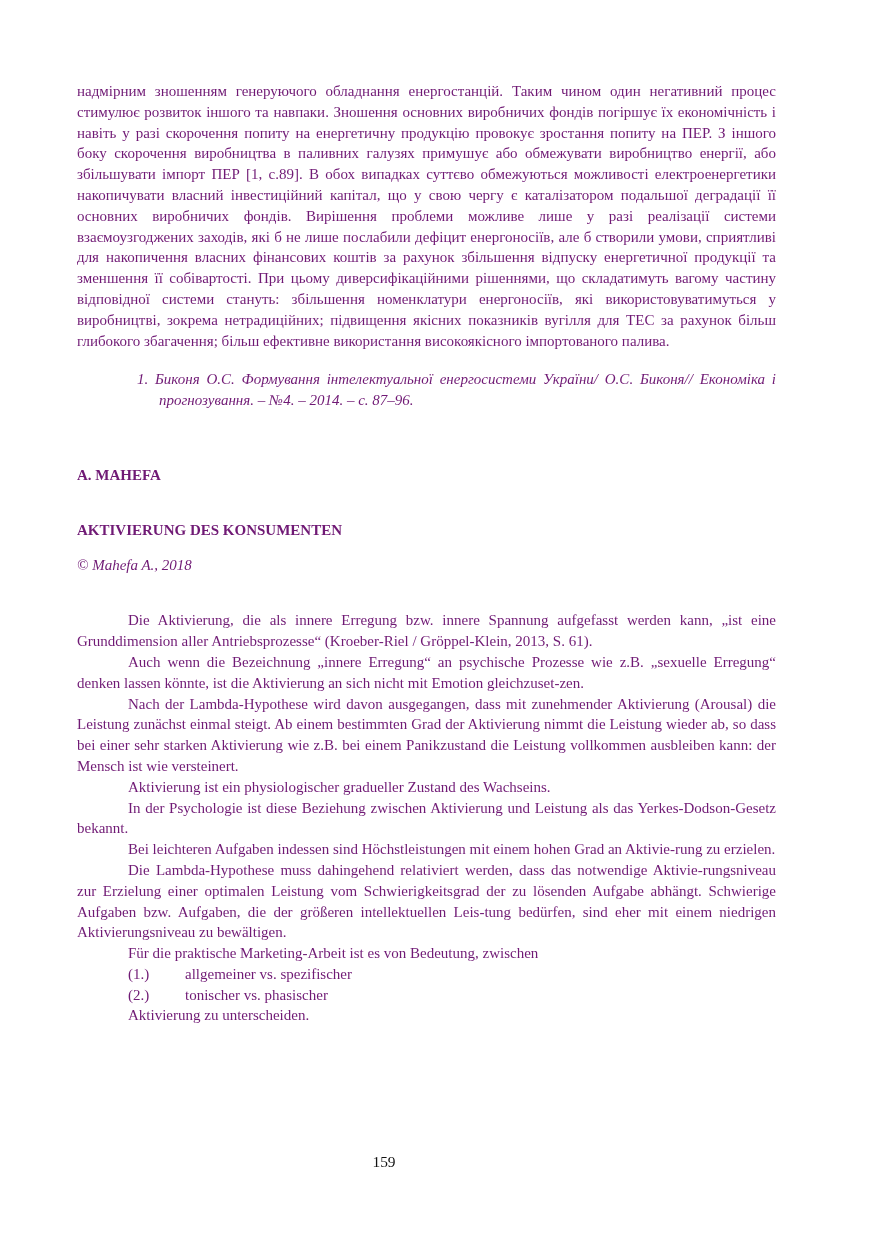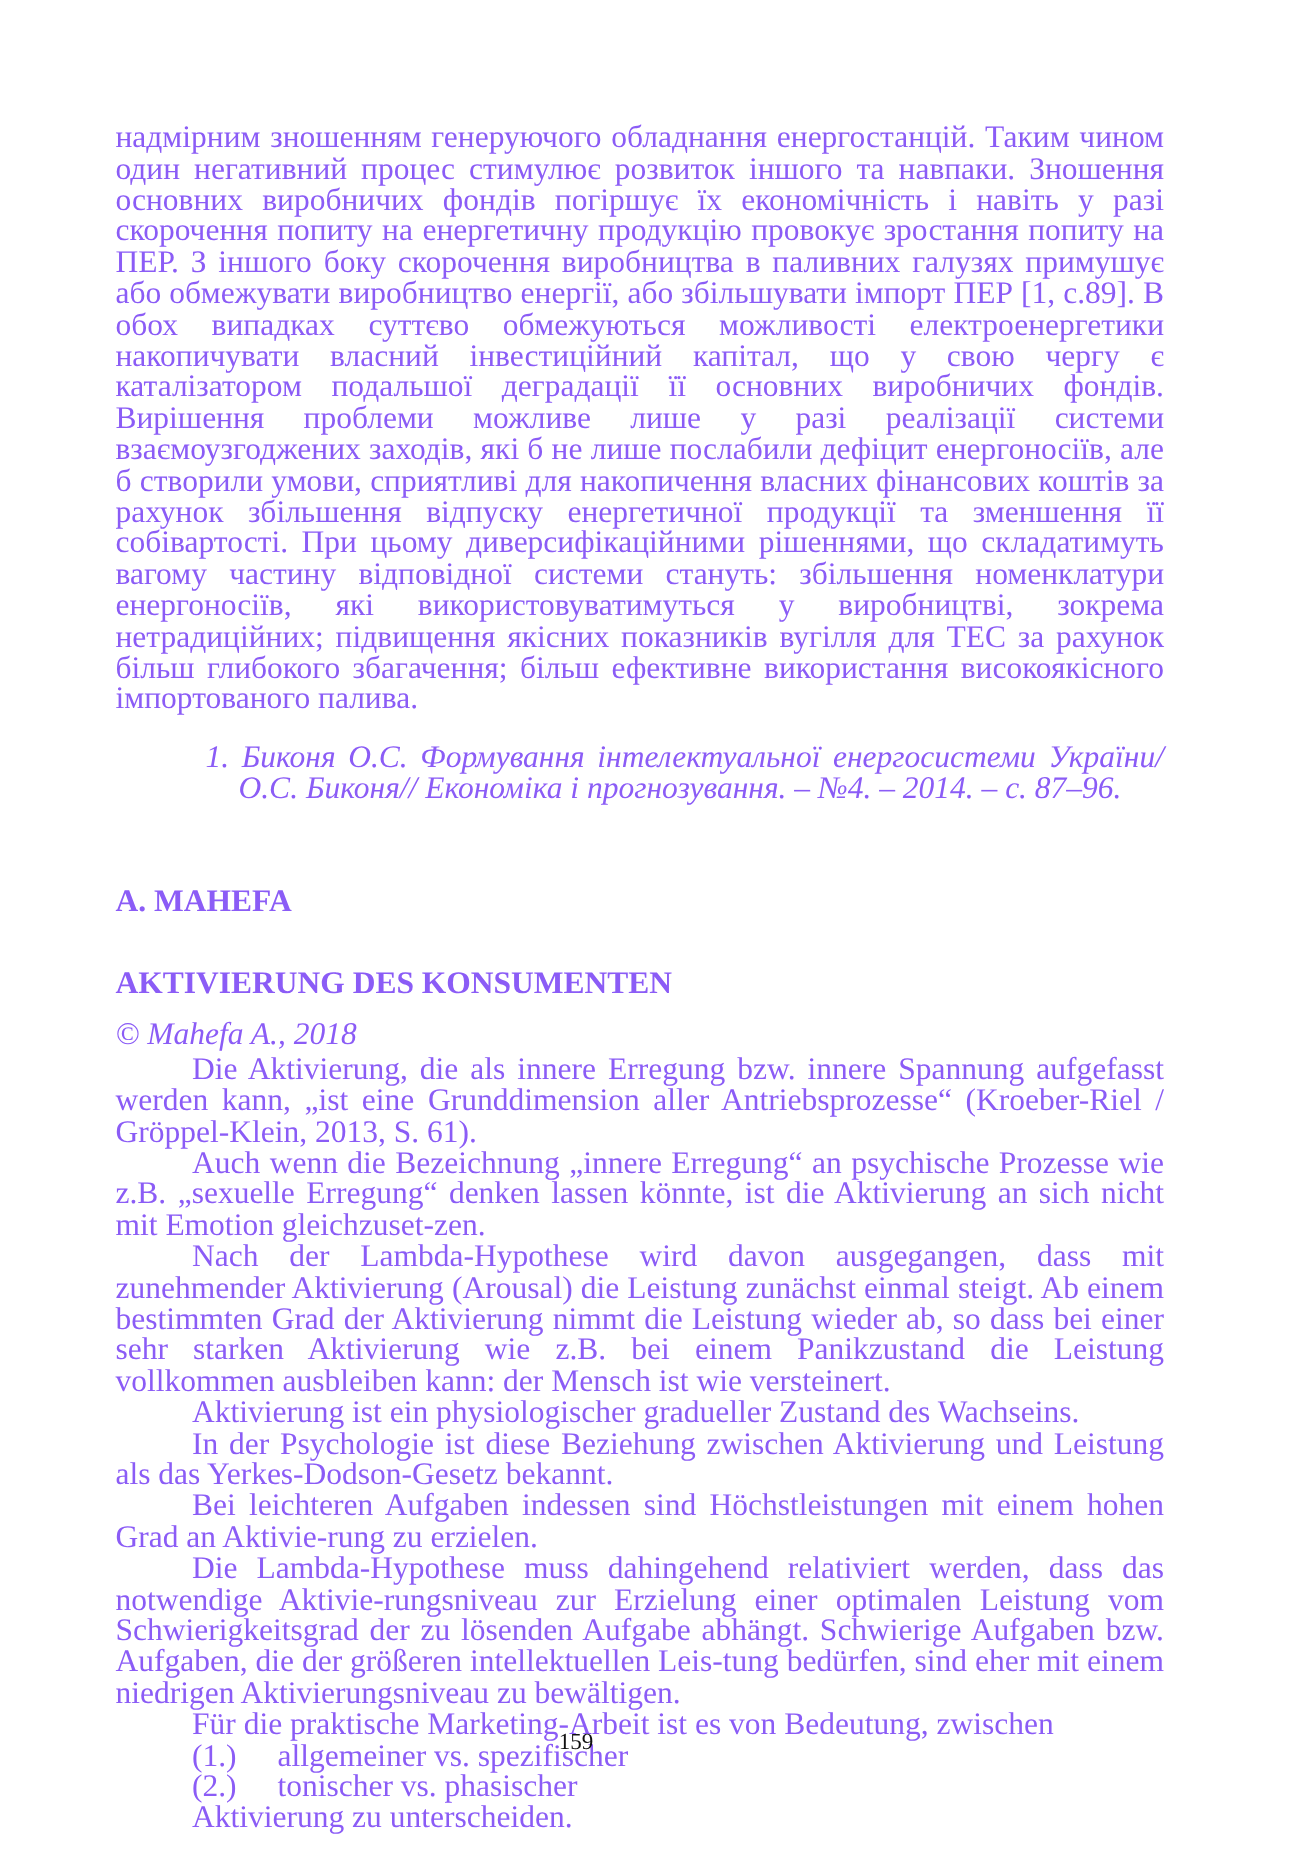--- a/index.html
+++ b/index.html
@@ -1,26 +1,26 @@
 <!DOCTYPE html>
 <html><head>
 <meta charset="utf-8">
 <style>
   html, body { margin: 0; padding: 0; background: #ffffff; }
   body { width: 876px; height: 1240px; position: relative; overflow: hidden; }
   .page {
     position: absolute; left: 77px; top: 81px; width: 699px;
-    font-family: "Liberation Serif", serif; font-size: 21px; line-height: 20.8px; color: #8b5cf6;
+    font-family: "Liberation Serif", serif; font-size: 15px; line-height: 20.8px; color: #701a75;
   }
   p { margin: 0; text-align: justify; }
   .ind { text-indent: 51px; }
   .ref { margin: 18px 0 0 60px; font-style: italic; padding-left: 22px; text-indent: -22px; text-align: justify; }
   .author { text-align: left; font-weight: bold; margin-top: 54px; }
   .title { font-weight: bold; margin-top: 34px; }
-  .copy { font-style: italic; margin-top: 14px; margin-bottom: 2px; }
+  .copy { font-style: italic; margin-top: 14px; margin-bottom: 35px; }
   .li { padding-left: 51px; display: flex; }
   .li .num { width: 57px; flex: none; }
   .pagenum { position: absolute; top: 1153px; left: 0; width: 768px; text-align: center;
     font-family: "Liberation Serif", serif; font-size: 15.4px; color: #111; }
 </style>
 </head>
 <body>
 
 <div class="page">
   <p>надмірним зношенням генеруючого обладнання енергостанцій. Таким чином один негативний процес стимулює розвиток іншого та навпаки. Зношення основних виробничих фондів погіршує їх економічність і навіть у разі скорочення попиту на енергетичну продукцію провокує зростання попиту на ПЕР. З іншого боку скорочення виробництва в паливних галузях примушує або обмежувати виробництво енергії, або збільшувати імпорт ПЕР [1, с.89]. В обох випадках суттєво обмежуються можливості електроенергетики накопичувати власний інвестиційний капітал, що у свою чергу є каталізатором подальшої деградації її основних виробничих фондів. Вирішення проблеми  можливе лише у разі реалізації системи взаємоузгоджених заходів, які б не лише послабили дефіцит енергоносіїв, але б створили умови, сприятливі для накопичення власних фінансових коштів за рахунок збільшення відпуску енергетичної продукції та зменшення її собівартості. При цьому диверсифікаційними рішеннями, що складатимуть вагому частину відповідної системи  стануть: збільшення номенклатури енергоносіїв, які використовуватимуться  у виробництві, зокрема нетрадиційних; підвищення якісних показників вугілля для ТЕС за рахунок більш глибокого збагачення; більш ефективне використання високоякісного імпортованого палива.</p>

